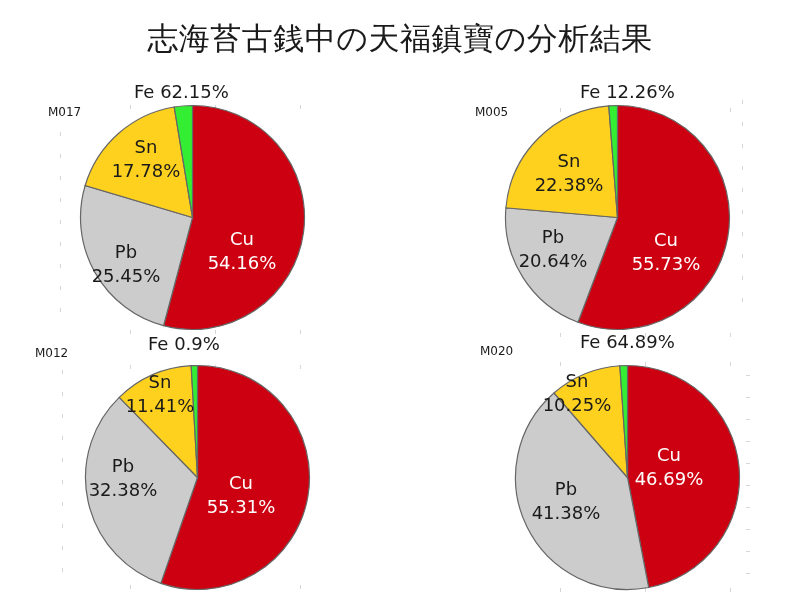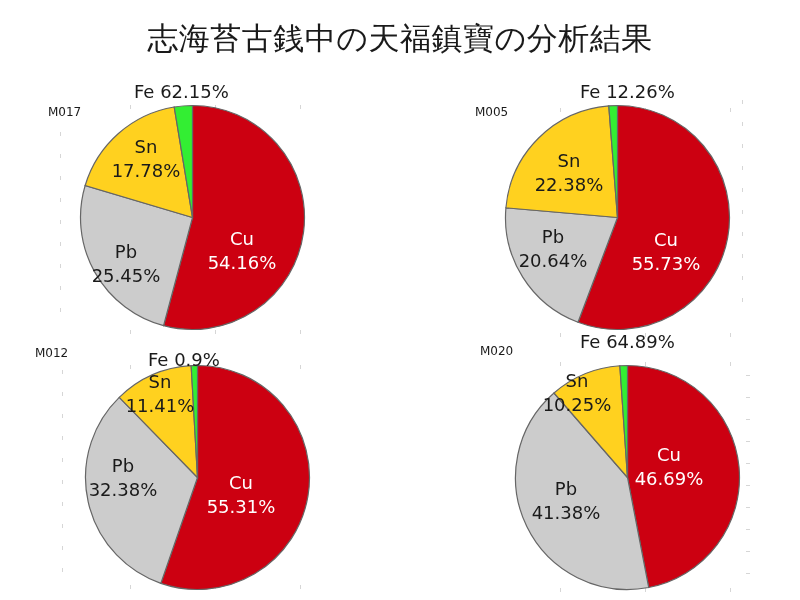--- a/index.html
+++ b/index.html
@@ -180,21 +180,21 @@
           <path d="M 122.5 122.5 L 116.16992413801333 10.679026387794778 A 112 112 0 0 1 122.50000000000009 10.5 Z" fill="#33EE33" stroke="#666666" stroke-width="1.2"></path>
         </g>
       <text class="slice-label light" x="166" y="134" text-anchor="middle">Cu</text>
       <text class="slice-label light" x="166" y="158" text-anchor="middle">55.31%</text>
       <text class="slice-label dark" x="48" y="117" text-anchor="middle">Pb</text>
       <text class="slice-label dark" x="48" y="141" text-anchor="middle">32.38%</text>
       <text class="slice-label dark" x="85" y="33" text-anchor="middle">Sn</text>
       <text class="slice-label dark" x="85" y="57" text-anchor="middle">11.41%</text>
     </svg>
     <div class="sample-label" style="left:-40px; top:-9px;">M012</div>
-    <div class="fe-label" style="left:73px; top:-22px;margin-top:16px;">Fe 0.9%</div>
+    <div class="fe-label" style="left:73px; top:-22px;">Fe 0.9%</div>
   </div>
 
   <div class="panel" style="left:505px; top:355px;">
     <svg width="245" height="245" viewBox="0 0 245 245">
       <g class="pie-group">
           <path d="M 122.5 122.5 L 122.5 10.5 A 112 112 0 0 1 143.68139313271845 232.47885517206126 Z" fill="#CC0011" stroke="#666666" stroke-width="1.2"></path>
           <path d="M 122.5 122.5 L 143.68139313271845 232.47885517206126 A 112 112 0 0 1 48.97093946348585 38.01640835867809 Z" fill="#CCCCCC" stroke="#666666" stroke-width="1.2"></path>
           <path d="M 122.5 122.5 L 48.97093946348585 38.01640835867809 A 112 112 0 0 1 114.8599206369686 10.760887835428989 Z" fill="#FFD11F" stroke="#666666" stroke-width="1.2"></path>
           <path d="M 122.5 122.5 L 114.8599206369686 10.760887835428989 A 112 112 0 0 1 122.49999999999999 10.5 Z" fill="#33EE33" stroke="#666666" stroke-width="1.2"></path>
         </g>

